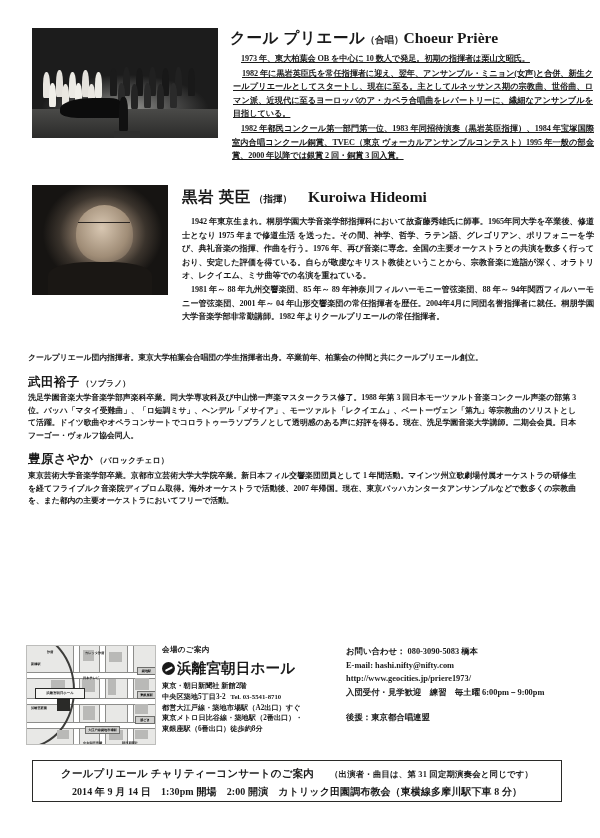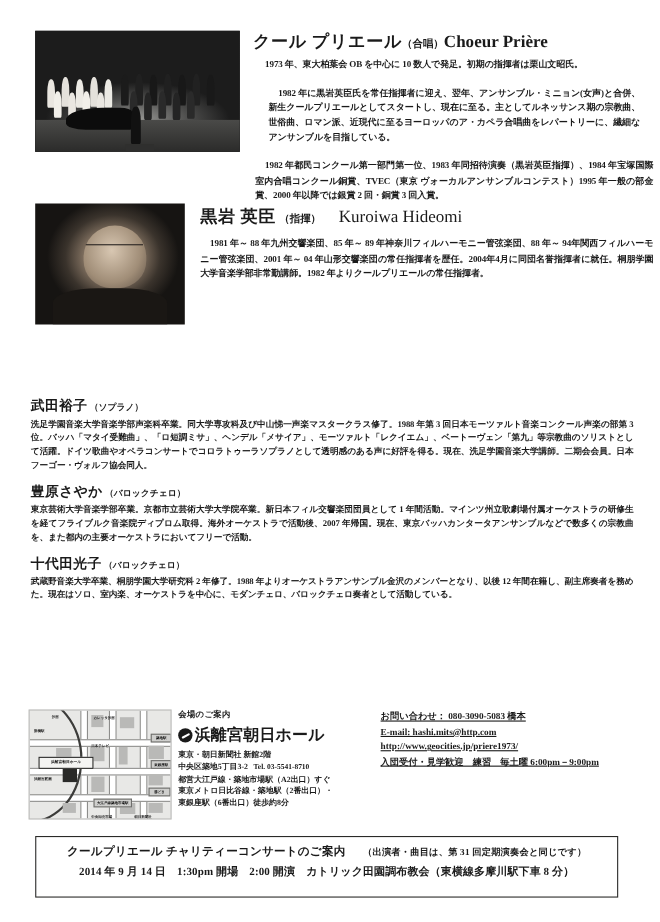--- a/index.html
+++ b/index.html
@@ -86,20 +86,21 @@
   .choir-title .jp-paren {
     font-size: 9.5px; font-weight: bold;
   }
   .choir-title .fr {
     font-size: 15.5px; font-weight: bold; 
   }
   .choir-body {
     position: absolute;
     left: 232px; top: 52px;
     width: 362px;
+    text-decoration: underline;
   }
 
   
   .section-cond {
     position: absolute;
     left: 0; top: 165px;
     width: 600px; height: 180px;
   }
   .photo-cond {
     position: absolute;
@@ -133,21 +134,21 @@
   .cond-title {
     position: absolute;
     left: 182px; top: 22px;
     white-space: nowrap;
   }
   .cond-title .jp {
     font-size: 15.5px; font-weight: bold; letter-spacing: 0.6px;
   }
   .cond-title .jp-paren { font-size: 9.5px; font-weight: bold; margin-left: 3px;}
   .cond-title .fr {
-    font-size: 15.5px; font-weight: normal; margin-left: 16px;
+    font-size: 15.5px; font-weight: bold; margin-left: 16px;
   }
   .cond-body {
     position: absolute;
     left: 182px; top: 50px;
     width: 412px;
   }
 
   
   .section-perf {
     position: absolute;
@@ -276,34 +277,33 @@
   .contact {
     position: absolute;
     left: 346px; top: 0;
     width: 250px;
   }
   .contact-line {
     font-size: 8.4px;
     line-height: 13.6px;
     font-weight: bold;
     white-space: nowrap;
-    text-decoration: underline;
   }
   .contact-support {
     margin-top: 13px;
     font-size: 8.4px;
     font-weight: bold;
     white-space: nowrap;
   }
 
   
   .notice-box {
     position: absolute;
     left: 32px; top: 760px;
-    width: 530px; height: 56px;
+    width: 530px; height: 42px;
     border: 1px solid #2a2a28;
     box-sizing: border-box;
     padding: 6px 0 0 0;
     text-align: center;
   }
   .notice-line1 {
     font-size: 10.5px; font-weight: bold;
     letter-spacing: 0.2px;
     white-space: nowrap;
   }
@@ -350,67 +350,63 @@
     <div class="conductor"></div>
     <div class="podium"></div>
   </div>
 
   <div class="choir-title jp-head">
     <span class="jp">クール プリエール</span><span class="jp-paren">（合唱）</span><span class="fr">Choeur Prière</span>
   </div>
 
   <div class="choir-body">
     <p class="body-text indent" style="margin:0 0 0 0;">1973 年、東大柏葉会 OB を中心に 10 数人で発足。初期の指揮者は栗山文昭氏。</p>
-    <p class="body-text indent" style="margin:12px;">1982 年に黒岩英臣氏を常任指揮者に迎え、翌年、アンサンブル・ミニョン(女声)と合併、新生クールプリエールとしてスタートし、現在に至る。主としてルネッサンス期の宗教曲、世俗曲、ロマン派、近現代に至るヨーロッパのア・カペラ合唱曲をレパートリーに、繊細なアンサンブルを目指している。</p>
+    <p class="body-text indent" style="margin:1px;">1982 年に黒岩英臣氏を常任指揮者に迎え、翌年、アンサンブル・ミニョン(女声)と合併、新生クールプリエールとしてスタートし、現在に至る。主としてルネッサンス期の宗教曲、世俗曲、ロマン派、近現代に至るヨーロッパのア・カペラ合唱曲をレパートリーに、繊細なアンサンブルを目指している。</p>
     <p class="body-text indent" style="margin:0;">1982 年都民コンクール第一部門第一位、1983 年同招待演奏（黒岩英臣指揮）、1984 年宝塚国際室内合唱コンクール銅賞、TVEC（東京 ヴォーカルアンサンブルコンテスト）1995 年一般の部金賞、2000 年以降では銀賞 2 回・銅賞 3 回入賞。</p>
   </div>
 </div>
 
 <div class="section-cond">
 
   <div class="photo-cond">
     <div class="face"></div>
     <div class="glasses"></div>
     <div class="body"></div>
   </div>
 
   <div class="cond-title jp-head">
     <span class="jp">黒岩 英臣</span><span class="jp-paren">（指揮）</span><span class="fr">Kuroiwa Hideomi</span>
   </div>
 
   <div class="cond-body">
+    <p class="body-text indent" style="margin:0;">1942 年東京生まれ。桐朋学園大学音楽学部指揮科において故斎藤秀雄氏に師事。1965年同大学を卒業後、修道士となり 1975 年まで修道生活 を送った。その間、神学、哲学、ラテン語、グレゴリアン、ポリフォニーを学び、典礼音楽の指揮、作曲を行う。1976 年、再び音楽に専念。全国の主要オーケストラとの共演を数多く行っており、安定した評価を得ている。自らが敬虔なキリスト教徒ということから、宗教音楽に造詣が深く、オラトリオ、レクイエム、ミサ曲等での名演を重ねている。</p>
     <p class="body-text indent" style="margin:0;">1981 年～ 88 年九州交響楽団、85 年～ 89 年神奈川フィルハーモニー管弦楽団、88 年～ 94年関西フィルハーモニー管弦楽団、2001 年～ 04 年山形交響楽団の常任指揮者を歴任。2004年4月に同団名誉指揮者に就任。桐朋学園大学音楽学部非常勤講師。1982 年よりクールプリエールの常任指揮者。</p>
   </div>
 </div>
 
 <div class="section-perf">
 
   <div class="perf">
+    <div class="perf-body">クールプリエール団内指揮者。東京大学柏葉会合唱団の学生指揮者出身。卒業前年、柏葉会の仲間と共にクールプリエール創立。</div>
   </div>
 
   <div class="perf">
     <div class="perf-name">
       <span>武田裕子</span><span class="role">（ソプラノ）</span>
     </div>
     <div class="perf-body">洗足学園音楽大学音楽学部声楽科卒業。同大学専攻科及び中山悌一声楽マスタークラス修了。1988 年第 3 回日本モーツァルト音楽コンクール声楽の部第 3 位。バッハ「マタイ受難曲」、「ロ短調ミサ」、ヘンデル「メサイア」、モーツァルト「レクイエム」、ベートーヴェン「第九」等宗教曲のソリストとして活躍。ドイツ歌曲やオペラコンサートでコロラトゥーラソプラノとして透明感のある声に好評を得る。現在、洗足学園音楽大学講師。二期会会員。日本フーゴー・ヴォルフ協会同人。</div>
   </div>
 
   <div class="perf">
     <div class="perf-name">
       <span>豊原さやか</span><span class="role">（バロックチェロ）</span>
     </div>
     <div class="perf-body">東京芸術大学音楽学部卒業。京都市立芸術大学大学院卒業。新日本フィル交響楽団団員として 1 年間活動。マインツ州立歌劇場付属オーケストラの研修生を経てフライブルク音楽院ディプロム取得。海外オーケストラで活動後、2007 年帰国。現在、東京バッハカンタータアンサンブルなどで数多くの宗教曲を、また都内の主要オーケストラにおいてフリーで活動。</div>
   </div>
 
-  <div class="perf">
-    <div class="perf-name">
-      <span>十代田光子</span><span class="role">（バロックチェロ）</span>
-    </div>
-    <div class="perf-body">武蔵野音楽大学卒業、桐朋学園大学研究科 2 年修了。1988 年よりオーケストラアンサンブル金沢のメンバーとなり、以後 12 年間在籍し、副主席奏者を務めた。現在はソロ、室内楽、オーケストラを中心に、モダンチェロ、バロックチェロ奏者として活動している。</div>
-  </div>
 </div>
 
 <div class="section-venue">
 
   <div class="map">
     <div class="road-v" style="left:46px; top:0;  width:5px; height:98px;"></div>
     <div class="road-v" style="left:72px; top:0;  width:5px; height:98px;"></div>
     <div class="road-v" style="left:100px;top:0;  width:5px; height:98px;"></div>
     <div class="road" style="left:0;  top:26px; width:128px;height:5px;"></div>
     <div class="road" style="left:0;  top:52px; width:128px;height:5px;"></div>
@@ -456,23 +452,24 @@
     <div class="venue-line">
       <span>中央区築地5丁目3-2</span><span class="tel">Tel. 03-5541-8710</span>
     </div>
     <div class="venue-line">都営大江戸線・築地市場駅（A2出口）すぐ</div>
     <div class="venue-line">東京メトロ日比谷線・築地駅（2番出口）・</div>
     <div class="venue-line">東銀座駅（6番出口）徒歩約8分</div>
   </div>
 
   <div class="contact">
     <div class="contact-line">お問い合わせ： 080-3090-5083 橋本</div>
-    <div class="contact-line">E-mail: hashi.mits@http.com</div>
+    <div class="contact-line">E-mail: hashi.nifty@nifty.com</div>
     <div class="contact-line">http://www.geocities.jp/priere1973/</div>
     <div class="contact-line">入団受付・見学歓迎　練習　毎土曜 6:00pm－9:00pm</div>
+    <div class="contact-support">後援：東京都合唱連盟</div>
   </div>
 </div>
 
 <div class="notice-box">
   <div class="notice-line1">
     <span>クールプリエール チャリティーコンサートのご案内</span><span class="sub">（出演者・曲目は、第 31 回定期演奏会と同じです）</span>
   </div>
   <div class="notice-line2">2014 年 9 月 14 日　1:30pm 開場　2:00 開演　カトリック田園調布教会（東横線多摩川駅下車 8 分）</div>
 </div>
 

